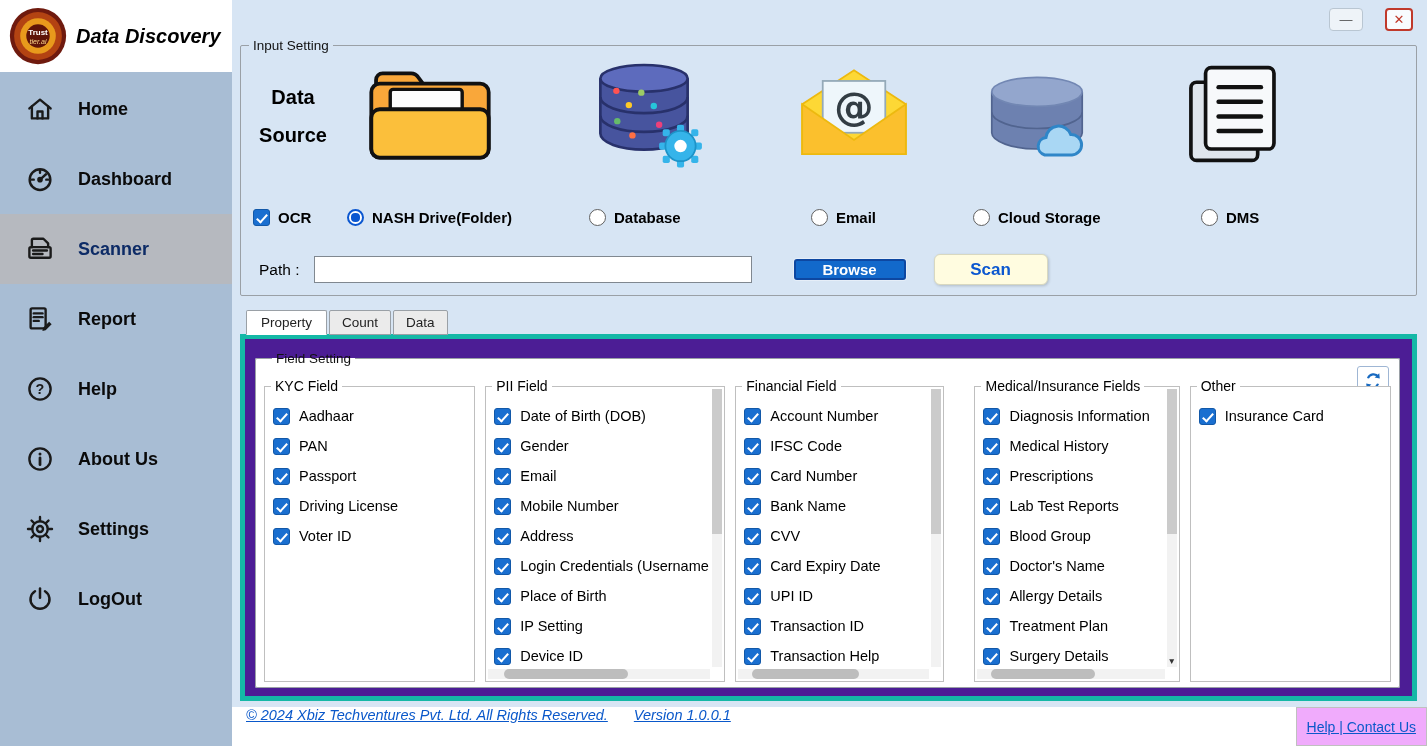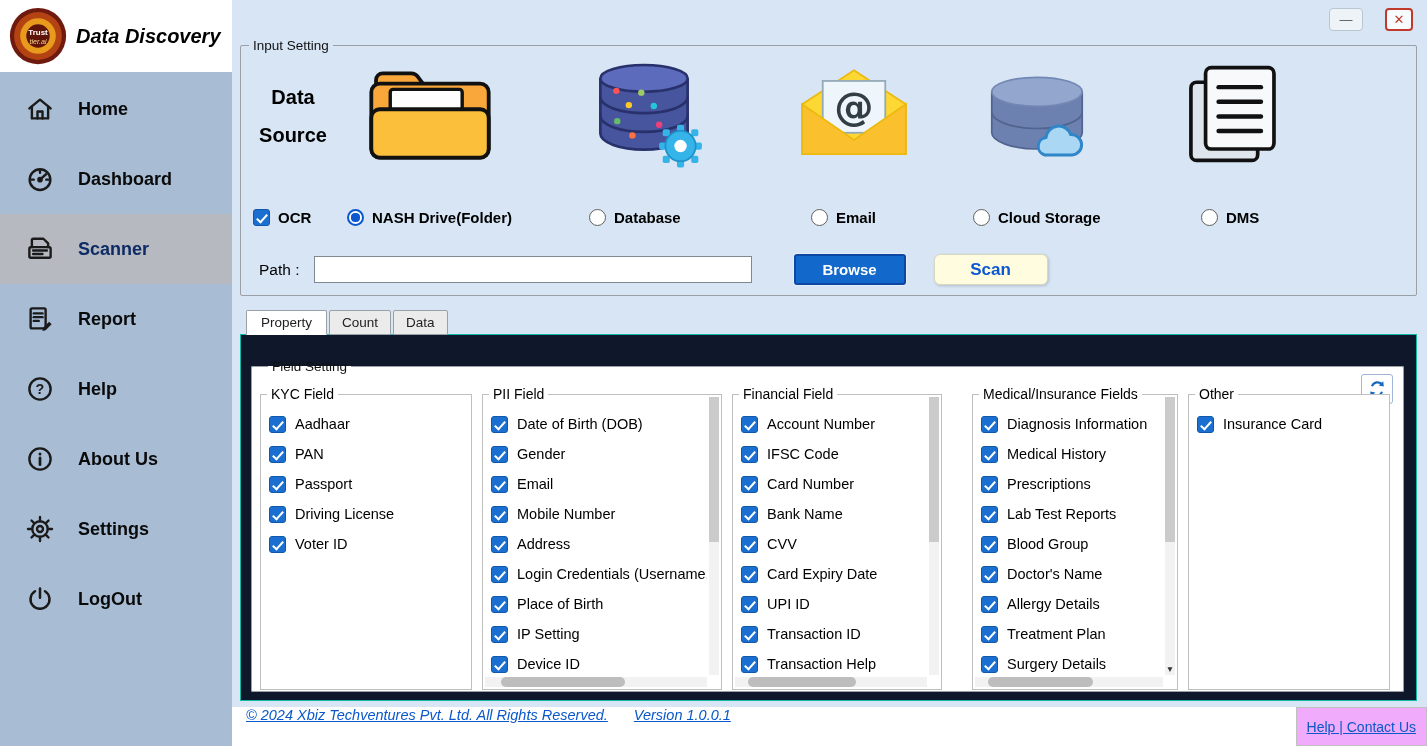--- a/index.html
+++ b/index.html
@@ -53,29 +53,29 @@
   .checkbox { width: 17px; height: 17px; border-radius: 3px; background: var(--check-blue, #1a6fd0); border: 1px solid #1258a8; position: relative; flex: 0 0 17px; }
   .checkbox::after { content: ""; position: absolute; left: 5px; top: 2px; width: 4px; height: 9px; border: solid #fff; border-width: 0 2.4px 2.4px 0; transform: rotate(42deg); }
 
   .radio { width: 17px; height: 17px; border-radius: 50%; background: #fff; border: 1px solid #606060; flex: 0 0 17px; position: relative; }
   .radio.selected { border: 2px solid var(--accent-blue, #0b57d0); }
   .radio.selected::after { content: ""; position: absolute; inset: 2.4px; border-radius: 50%; background: var(--accent-blue, #0b57d0); }
 
   .path-row { display: flex; align-items: center; margin-top: 28px; padding-left: 18px; }
   .path-label { font-size: 15.5px; color: #000; }
   .path-input { margin-left: 14px; width: 438px; height: 27px; border: 1px solid #808890; background: #fff; font-size: 14px; padding: 0 6px; font-family: inherit; }
-  .browse-btn { margin-left: 42px; width: 112px; height: 31px; background: var(--browse-bg, #1269cb); color: #fff; font-weight: bold; font-size: 15px; border: 2px solid #0d47a1; border-radius: 3px; box-shadow: 0 0 0 1px #e6eef8; cursor: pointer; font-family: inherit; }
+  .browse-btn { margin-left: 42px; width: 112px; height: 21px; background: var(--browse-bg, #1269cb); color: #fff; font-weight: bold; font-size: 15px; border: 2px solid #0d47a1; border-radius: 3px; box-shadow: 0 0 0 1px #e6eef8; cursor: pointer; font-family: inherit; }
   .scan-btn { margin-left: 28px; width: 114px; height: 31px; background: var(--scan-bg, #fffce0); color: var(--accent-blue, #0b57d0); font-weight: bold; font-size: 17px; border: 1px solid #d8d8c0; border-radius: 6px; box-shadow: 1px 1px 3px rgba(0,0,0,.18); cursor: pointer; font-family: inherit; }
 
   
   .tabs-wrap { margin: 14px 10px 0 8px; flex: 1; display: flex; flex-direction: column; min-height: 0; }
   .tabs { display: flex; padding-left: 6px; position: relative; z-index: 2; margin-bottom: -1px; }
   .tab { font-size: 13.5px; padding: 4px 12px; background: #ebebeb; border: 1px solid #9aa0a6; color: #222; cursor: pointer; margin-right: 2px; border-radius: 2px 2px 0 0; }
   .tab.active { background: #fff; border-bottom: 1px solid #fff; padding: 4px 14px; }
-  .tab-panel { background: #0f172a; border: 1px solid #14b8a6; flex: 1; position: relative; padding: 24px 12px 8px 10px; min-height: 0; }
+  .tab-panel { background: #4c1d95; border: 5px solid #14b8a6; flex: 1; position: relative; padding: 12px 12px 8px 10px; min-height: 0; }
 
   .field-setting { border: 1px solid #a9a9a9; height: 100%; position: relative; padding: 20px 8px 8px 8px; background: #fff; }
 
   .refresh-btn { position: absolute; top: 0px; right: 10px; width: 32px; height: 30px; background: #fff; border: 1px solid #9fb6d4; border-radius: 3px; cursor: pointer; display: flex; align-items: center; justify-content: center; }
 
   .columns { display: flex; gap: 10px; height: 296px; }
   .col { position: relative; border: 1px solid #bfbfbf; background: #fff; }
   .w-kyc { width: 212px; } .w-pii { width: 240px; } .w-fin { width: 210px; } .w-med { width: 206px; margin-left: 20px; } .w-oth { width: 202px; }
   .col-title { position: absolute; top: -9px; left: 6px; background: #fff; padding: 0 4px; font-size: 14px; color: #000; white-space: nowrap; }
   .col-list { padding: 14px 14px 2px 8px; overflow: hidden; height: 100%; }

